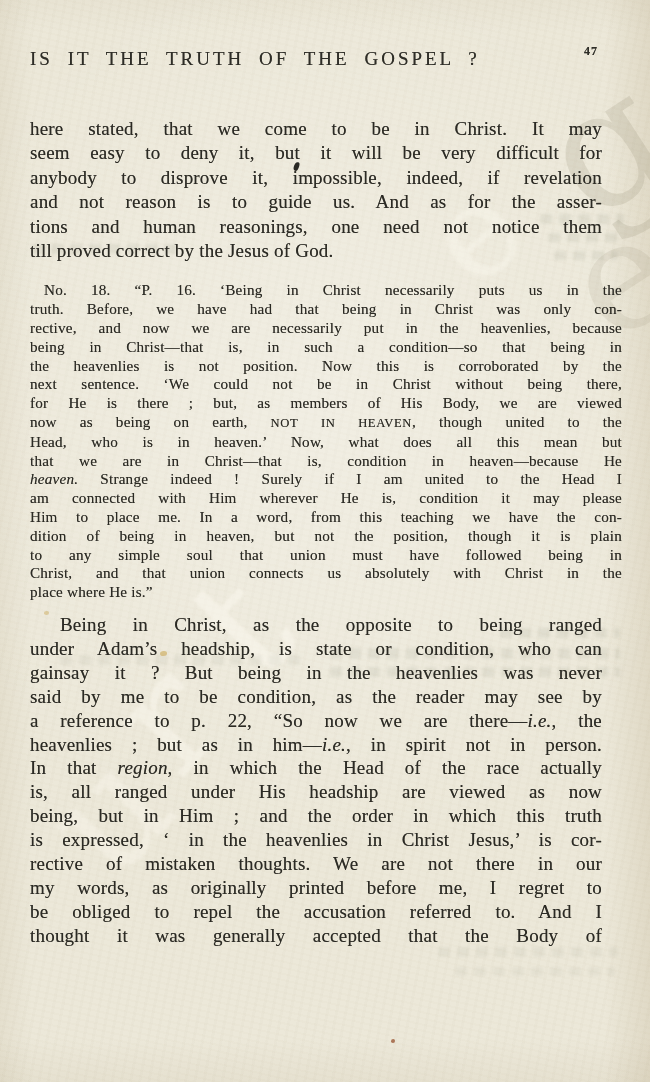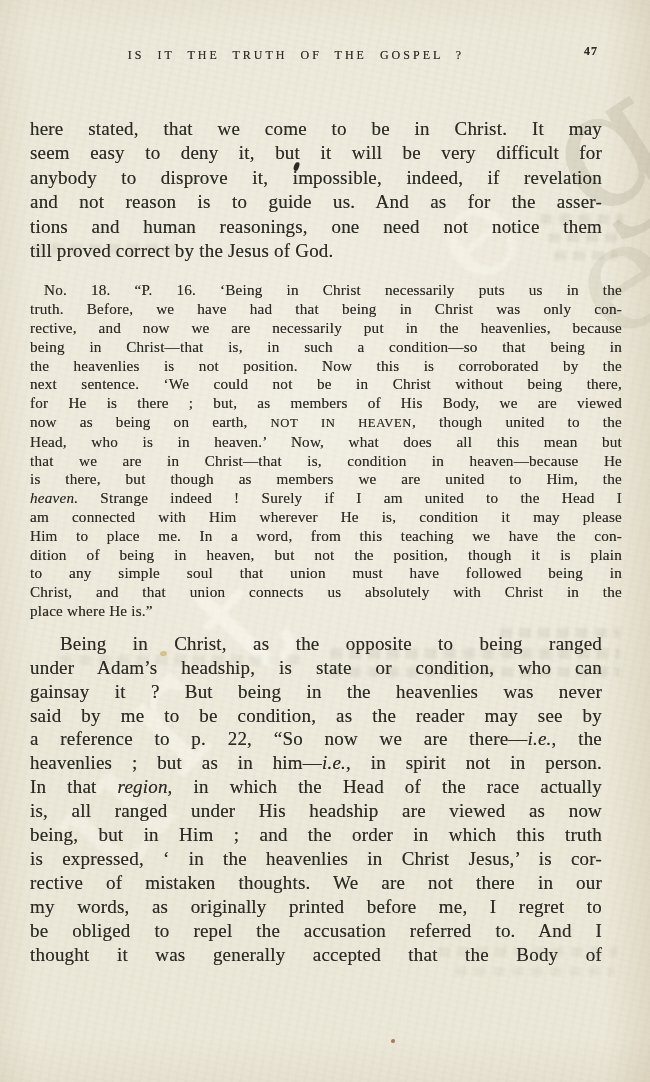--- a/index.html
+++ b/index.html
@@ -14,22 +14,22 @@
       linear-gradient(90deg, rgba(130,108,62,0.07), rgba(130,108,62,0) 5%, rgba(130,108,62,0) 93%, rgba(136,110,60,0.12)),
       linear-gradient(0deg, rgba(130,108,62,0.06), rgba(130,108,62,0) 4%, rgba(130,108,62,0) 97%, rgba(130,108,62,0.04)),
       repeating-linear-gradient(13deg, rgba(160,140,90,0.025) 0 2px, rgba(160,140,90,0) 2px 6px),
       repeating-linear-gradient(101deg, rgba(110,95,60,0.018) 0 3px, rgba(110,95,60,0) 3px 9px),
       var(--paper);
     color:var(--ink);
   }
   .col{position:absolute;left:30px;top:48px;width:592px;}
   .running-header{position:relative;height:21px;color:#2e2d27;}
   .header-title{
-    display:block;text-align:center;padding-right:60px;
-    font-size:12px;letter-spacing:3px;word-spacing:7px;
+    display:block;padding-right:60px;
+    font-size:19px;letter-spacing:3px;word-spacing:7px;
     text-shadow:0 0 0.5px rgba(46,45,39,0.6);
   }
   .page-number{
     position:absolute;right:24px;top:-4px;font-size:12px;font-weight:bold;
     letter-spacing:1px;text-shadow:0 0 0.5px rgba(46,45,39,0.6);
   }
   .para{position:relative;}
   .para .line{
     text-align:justify;text-align-last:justify;white-space:normal;
     text-shadow:0 0 0.55px rgba(43,42,36,0.55);letter-spacing:0.2px;
@@ -121,21 +121,20 @@
         <div class="line" style="text-indent: 14px;">No. 18. “P. 16. ‘Being in Christ necessarily puts us in the</div>
         <div class="line">truth.  Before, we have had that being in Christ was only con-</div>
         <div class="line">rective, and now we are necessarily put in the heavenlies, because</div>
         <div class="line">being in Christ—that is, in such a condition—so that being in</div>
         <div class="line">the heavenlies is not position.  Now this is corroborated by the</div>
         <div class="line">next sentence.  ‘We could not be in Christ without being there,</div>
         <div class="line">for He is there ; but, as members of His Body, we are viewed</div>
         <div class="line">now as being on earth, <span class="sc">NOT IN HEAVEN</span>, though united to the</div>
         <div class="line">Head, who is in heaven.’  Now, what does all this mean but</div>
         <div class="line">that we are in Christ—that is, condition in heaven—because He</div>
-        <div class="line">is there, but though as members we are united to Him, the</div>
         <div class="line"><span class="i">heaven.</span>  Strange indeed !  Surely if I am united to the Head I</div>
         <div class="line">am connected with Him wherever He is, condition it may please</div>
         <div class="line">Him to place me.  In a word, from this teaching we have the con-</div>
         <div class="line">dition of being in heaven, but not the position, though it is plain</div>
         <div class="line">to any simple soul that union must have followed being in</div>
         <div class="line">Christ, and that union connects us absolutely with Christ in the</div>
         <div class="line unjust">place where He is.”</div>
       </div>
 
     <div class="para main p2">

